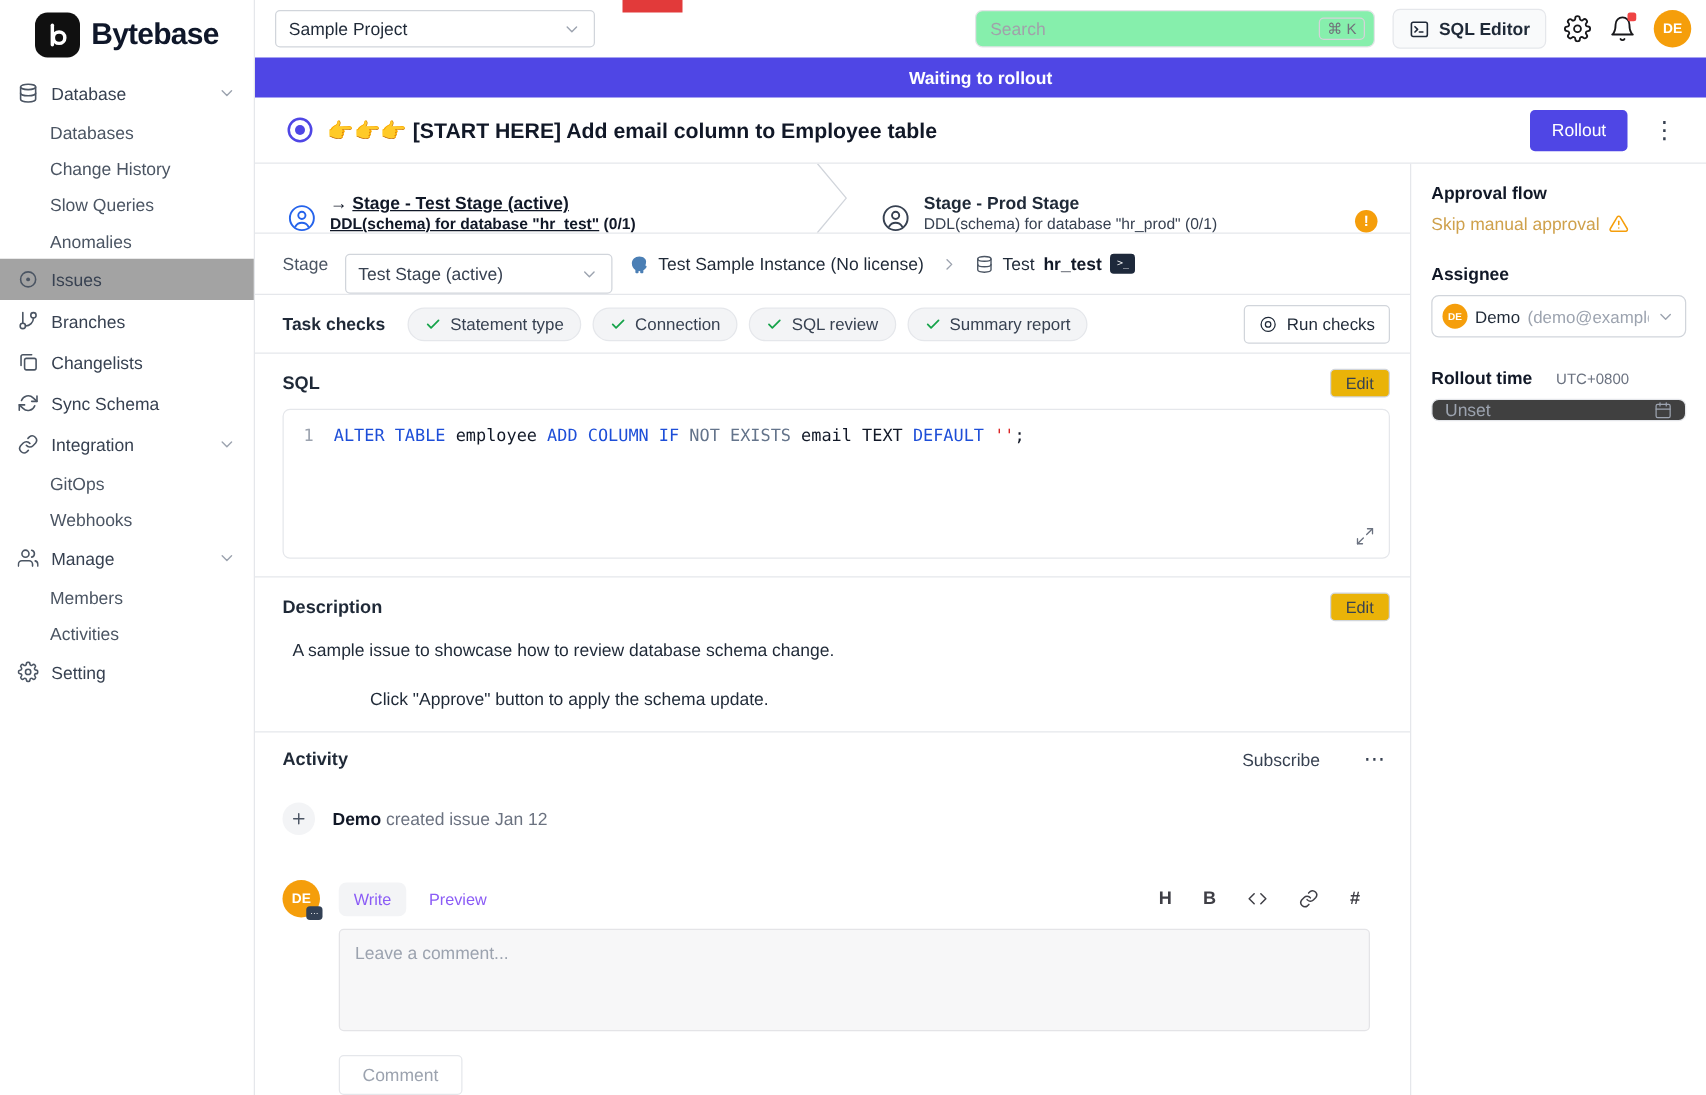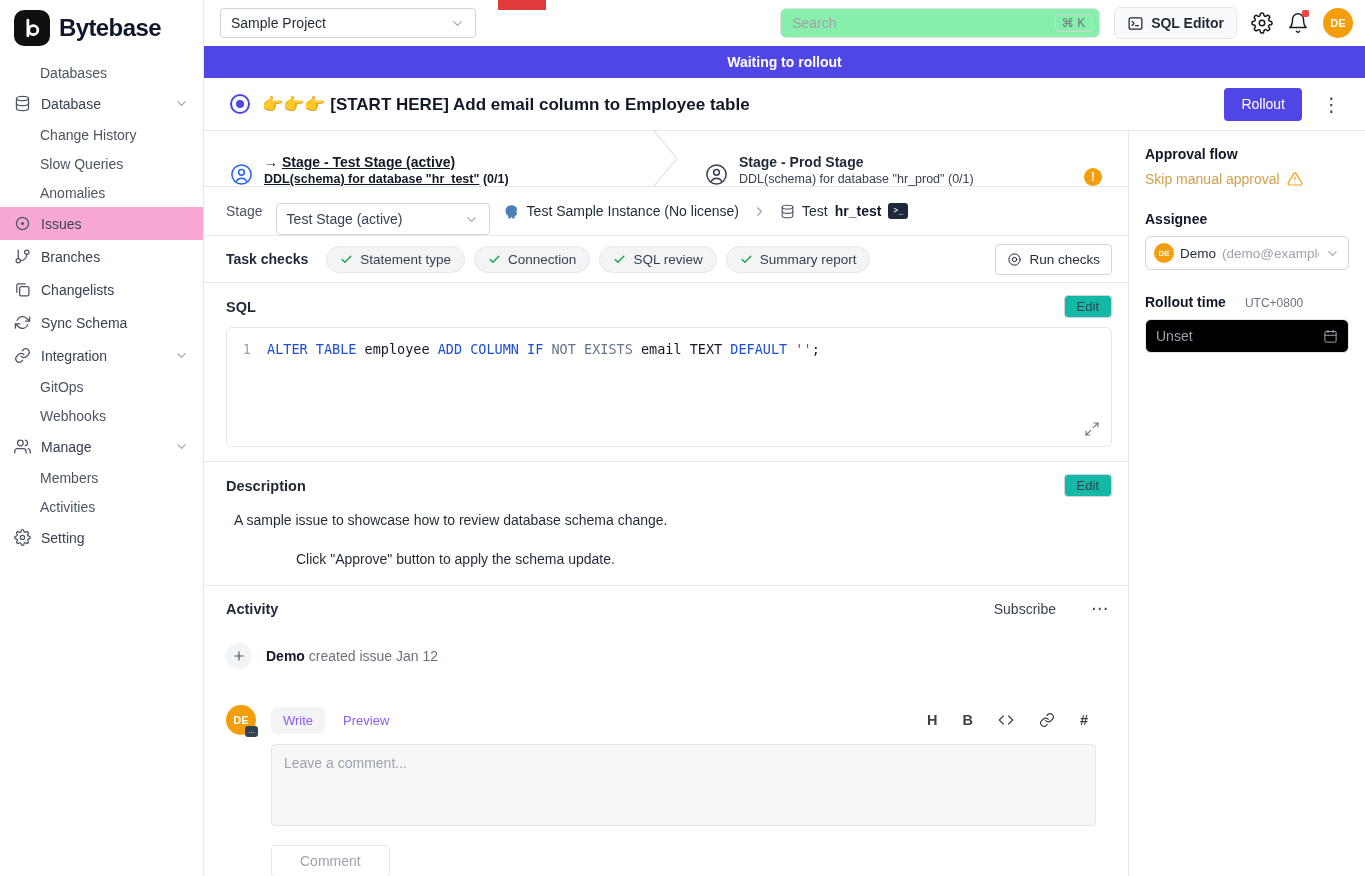--- a/index.html
+++ b/index.html
@@ -4,27 +4,27 @@
 <style>
   * { margin:0; padding:0; box-sizing:border-box; }
   html,body { width:1365px; height:876px; }
   body { font-family:"Liberation Sans","DejaVu Sans",sans-serif; font-size:14px; color:#374151;
          background:#fff; display:flex; overflow:hidden; }
   svg { fill:none; stroke:currentColor; stroke-width:1.8; stroke-linecap:round; stroke-linejoin:round; display:block; }
   button { font-family:inherit; cursor:pointer; }
 
   
   .sidebar { width:204px; flex:none; border-right:1px solid #e5e7eb; padding-top:6px; background:#fff; }
-  .logo-row { display:flex; align-items:center; gap:9px; padding:4px 12px 12px 14px; }
+  .logo-row { display:flex; align-items:center; gap:9px; padding:4px 12px 12px 28px; }
   .logo-mark { width:36px; height:36px; background:#101010; border-radius:10px; display:flex; align-items:center; justify-content:center; flex:none;}
   .logo-mark svg { width:22px; height:22px; }
   .logo-text { font-size:24px; font-weight:800; color:#0f172a; letter-spacing:-0.6px; }
   .nav-item { display:flex; align-items:center; gap:10px; padding:8px 14px; font-size:14px; color:#374151; cursor:pointer; }
   .nav-item.indent { padding:6.5px 14px 6.5px 40px; color:#4b5563; }
-  .nav-item.active { background:#f9a8d4; }
+  .nav-item.active { background:#a3a3a3; }
   .nav-icon { width:17px; height:17px; color:#4b5563; flex:none; }
   .nav-icon svg { width:100%; height:100%; }
   .chev { width:15px; height:15px; color:#9ca3af; flex:none; }
   .chev svg { width:100%; height:100%; }
   .nav-item .chev { margin-left:auto; }
 
   
   .main-col { flex:1; display:flex; flex-direction:column; min-width:0; }
   .topbar { height:46px; flex:none; display:flex; align-items:center; gap:14px; padding:0 12px 0 16px; position:relative; }
   .red-notch { position:absolute; left:294px; top:0; width:48px; height:10px; background:#e23a3a; }
@@ -87,21 +87,21 @@
   .checks-label { font-weight:600; color:#1f2937; margin-right:18px; white-space:nowrap; }
   .pills { display:flex; align-items:center; gap:9px; }
   .check-pill { display:flex; align-items:center; gap:7px; background:#f3f4f6; border:1px solid #e5e7eb; border-radius:999px; padding:5px 13px; font-size:13.5px; color:#374151; cursor:pointer; white-space:nowrap; }
   .check-pill svg { width:13px; height:13px; color:#16a34a; stroke-width:2.6; }
   .run-btn { margin-left:auto; display:flex; align-items:center; gap:7px; border:1px solid #d1d5db; background:#fff; border-radius:4px; height:31px; padding:0 11px; font-size:13.5px; color:#1f2937; }
   .run-btn svg { width:15px; height:15px; stroke-width:1.6; }
 
   
   .section-head { display:flex; align-items:center; gap:31px; }
   .section-title { font-weight:600; color:#1f2937; font-size:14.5px; }
-  .edit-btn { margin-left:auto; border:1px solid #d1d5db; background:#14b8a6; border-radius:4px; font-size:13px; color:#374151; padding:3px 12px; }
+  .edit-btn { margin-left:auto; border:1px solid #d1d5db; background:#eab308; border-radius:4px; font-size:13px; color:#374151; padding:3px 12px; }
 
   .sql-section { padding:12px 16px 14px 22px; }
   .code-box { margin-top:9px; border:1px solid #e5e7eb; border-radius:6px; min-height:120px; position:relative; padding:11px 0; }
   .code-line { display:flex; font-family:"DejaVu Sans Mono","Liberation Mono",monospace; font-size:13.5px; line-height:20px; }
   .line-no { width:40px; text-align:right; padding-right:16px; color:#9ca3af; flex:none; }
   .code-text { white-space:pre; }
   .tok-kw { color:#1d4ed8; } .tok-mu { color:#64748b; } .tok-st { color:#dc2626; } .tok-pl { color:#111827; }
   .expand-icon { position:absolute; right:11px; bottom:9px; width:16px; height:16px; color:#6b7280; cursor:pointer; }
   .expand-icon svg { width:100%; height:100%; stroke-width:1.6; }
 
@@ -125,72 +125,72 @@
   .composer-main { flex:1; min-width:0; padding-right:16px; }
   .composer-toolbar { display:flex; align-items:center; height:30px; }
   .tab { padding:6px 12px; border-radius:6px; color:#8b5cf6; font-size:13px; cursor:pointer; }
   .tab.active { background:#f3f4f6; font-weight:500; }
   .tab + .tab { margin-left:6px; }
   .fmt-icons { margin-left:auto; display:flex; align-items:center; gap:25px; color:#3f3f46; padding-right:8px; }
   .fmt { font-weight:700; font-size:14.5px; cursor:pointer; }
   .fmt-icons svg { width:16px; height:16px; stroke-width:1.8; cursor:pointer; }
   .comment-area { margin-top:9px; width:100%; height:82px; background:#f7f7f8; border:1px solid #e4e4e7; border-radius:4px; padding:10px 12px; font:inherit; color:#374151; resize:none; }
   .comment-area::placeholder { color:#9ca3af; }
-  .comment-btn { margin-top:16px; border:1px solid #e5e7eb; background:#fff; color:#9ca3af; border-radius:4px; padding:7px 28px; font-size:14px; }
+  .comment-btn { margin-top:16px; border:1px solid #e5e7eb; background:#fff; color:#9ca3af; border-radius:4px; padding:7px 18px; font-size:14px; }
 
   
   .right-panel { width:237px; flex:none; border-left:1px solid #e5e7eb; padding:15px 16px; }
   .rp-title { font-weight:600; color:#111827; font-size:14px; }
   .skip-approval { margin-top:9px; color:#cfa14c; display:flex; align-items:center; gap:7px; font-size:14px; }
   .skip-approval svg { width:16px; height:16px; color:#f59e0b; stroke-width:1.8; flex:none; }
   .assignee-label { margin-top:24px; }
   .assignee-box { margin-top:9px; height:34px; border:1px solid #d1d5db; border-radius:6px; display:flex; align-items:center; gap:6px; padding:0 8px; cursor:pointer; }
   .assignee-box .avatar { width:20px; height:20px; font-size:8px; }
   .assignee-name { color:#1f2937; font-size:13.5px; white-space:nowrap; }
   .assignee-email { color:#9ca3af; font-size:13.5px; white-space:nowrap; overflow:hidden; flex:1; }
   .rollout-label { margin-top:24px; display:flex; align-items:baseline; gap:19px; }
   .tz { font-size:12px; color:#6b7280; }
-  .unset-box { margin-top:9px; height:34px; border:1px solid #e5e7eb; background:#000000; border-radius:6px; display:flex; align-items:center; padding:0 10px; color:#9ca3af; cursor:pointer; }
+  .unset-box { margin-top:9px; height:18px; border:1px solid #e5e7eb; background:#404040; border-radius:6px; display:flex; align-items:center; padding:0 10px; color:#9ca3af; cursor:pointer; }
   .unset-box svg { margin-left:auto; width:15px; height:15px; color:#9ca3af; stroke-width:1.6; }
 </style>
 </head>
 <body>
 
 <aside class="sidebar">
   <div class="logo-row">
     <span class="logo-mark">
       <svg viewBox="0 0 24 24">
           <path d="M7.5 3.5v17" stroke="#fff" stroke-width="3"></path>
           <circle cx="13.4" cy="14.3" r="5" stroke="#fff" stroke-width="3"></circle>
         </svg>
     </span>
     <span class="logo-text">Bytebase</span>
   </div>
   <nav>
 
-      <div class="nav-item indent">
-
-        <span class="nav-label">Databases</span>
-
-      </div>
-
       <div class="nav-item">
         <span class="nav-icon">
           <svg viewBox="0 0 24 24">
             <ellipse cx="12" cy="5" rx="8.5" ry="3"></ellipse>
             <path d="M20.5 12c0 1.66-3.8 3-8.5 3s-8.5-1.34-8.5-3"></path>
             <path d="M3.5 5v14c0 1.66 3.8 3 8.5 3s8.5-1.34 8.5-3V5"></path>
           </svg>
         </span>
         <span class="nav-label">Database</span>
         <span class="chev">
           <svg viewBox="0 0 24 24">
             <polyline points="6 9 12 15 18 9"></polyline>
           </svg>
         </span>
+      </div>
+
+      <div class="nav-item indent">
+
+        <span class="nav-label">Databases</span>
+
       </div>
 
       <div class="nav-item indent">
 
         <span class="nav-label">Change History</span>
 
       </div>
 
       <div class="nav-item indent">
 

